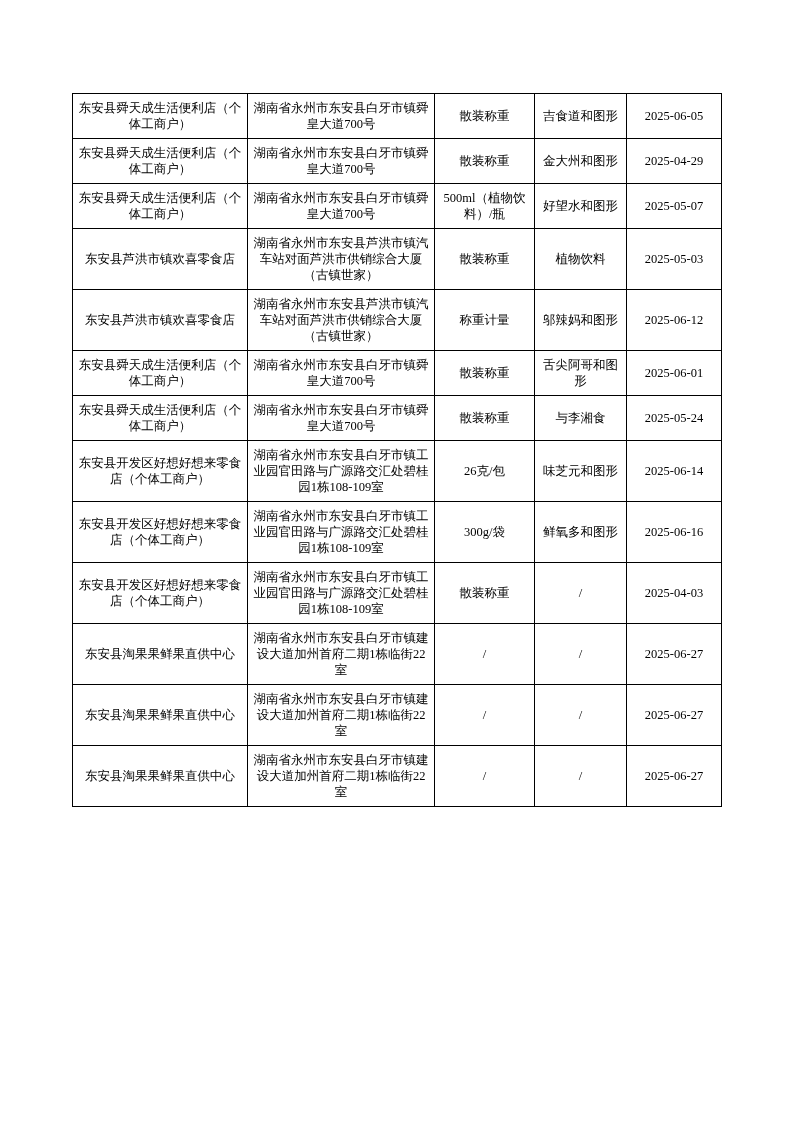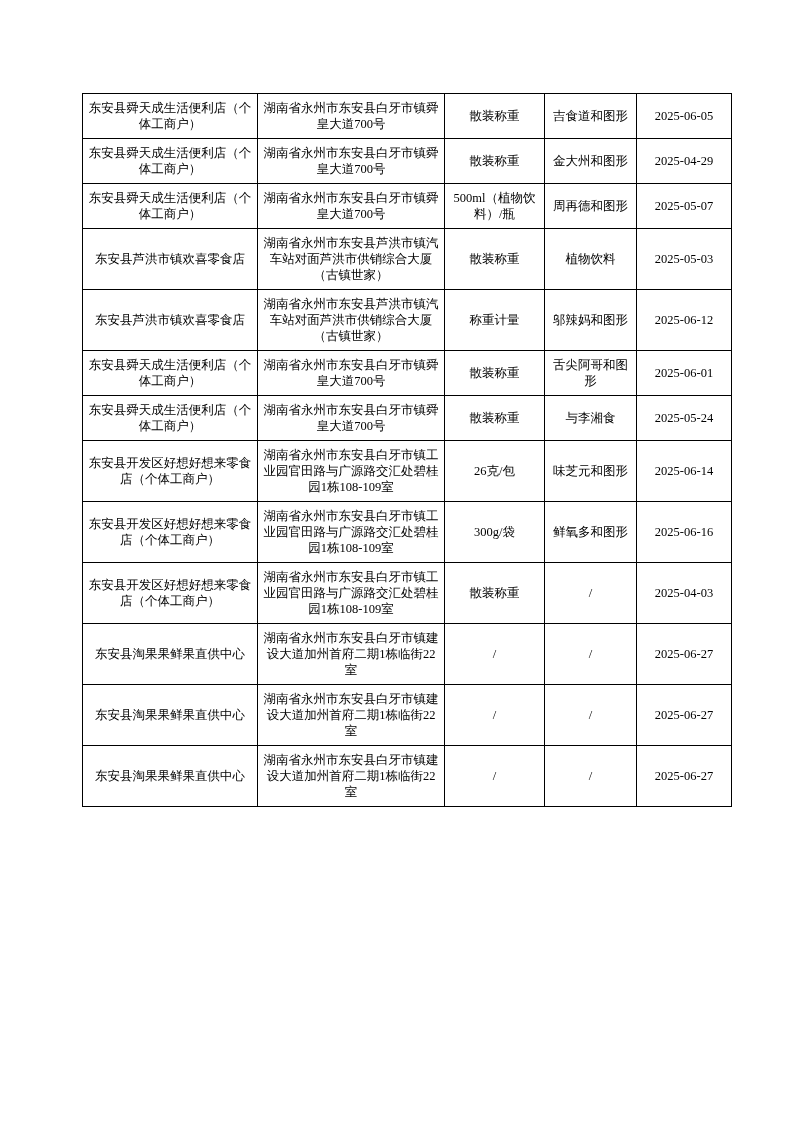--- a/index.html
+++ b/index.html
@@ -12,21 +12,20 @@
     height: 1122px;
     font-family: "Liberation Serif", "DejaVu Serif", serif;
     color: #000000;
   }
   .page {
     position: relative;
     width: 739px;
     height: 1122px;
     box-sizing: border-box;
     padding: 93px 72px 0 72px;
-    margin-left: 10px;
   }
   table.doc-table {
     border-collapse: collapse;
     width: 649px;
     table-layout: fixed;
   }
   table.doc-table td {
     border: 1px solid #000000;
     font-size: 12.5px;
     line-height: 1.28;
@@ -71,21 +70,21 @@
         <td>东安县舜天成生活便利店（个体工商户）</td>
         <td>湖南省永州市东安县白牙市镇舜皇大道700号</td>
         <td>散装称重</td>
         <td>金大州和图形</td>
         <td class="date-cell">2025-04-29</td>
       </tr>
       <tr>
         <td>东安县舜天成生活便利店（个体工商户）</td>
         <td>湖南省永州市东安县白牙市镇舜皇大道700号</td>
         <td>500ml（植物饮料）/瓶</td>
-        <td>周再德和图形</td>
+        <td>好望水和图形</td>
         <td class="date-cell">2025-05-07</td>
       </tr>
       <tr>
         <td>东安县芦洪市镇欢喜零食店</td>
         <td>湖南省永州市东安县芦洪市镇汽车站对面芦洪市供销综合大厦（古镇世家）</td>
         <td>散装称重</td>
         <td>植物饮料</td>
         <td class="date-cell">2025-05-03</td>
       </tr>
       <tr>

